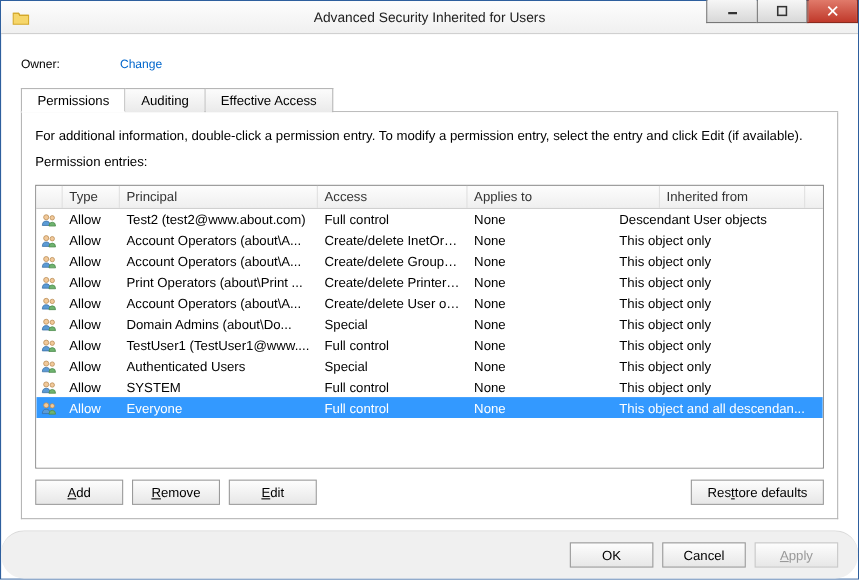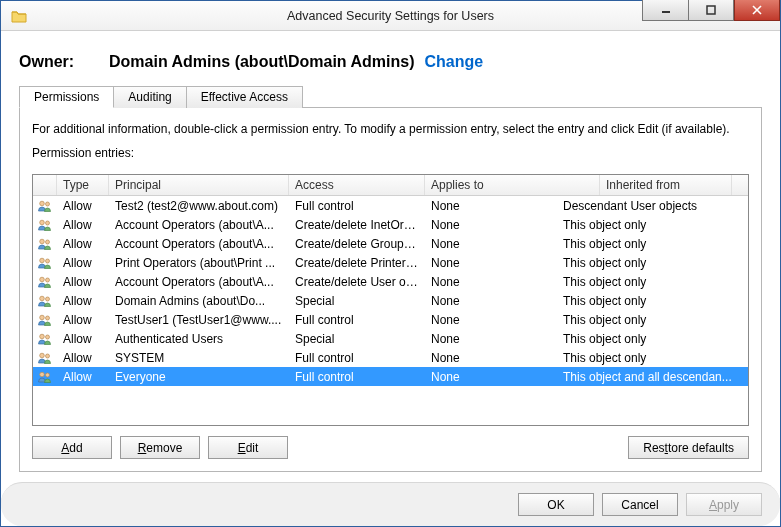--- a/index.html
+++ b/index.html
@@ -7,21 +7,21 @@
   .window { width: 781px; height: 527px; border: 1px solid #2e5f9e; background: #fff; display: flex; flex-direction: column; }
   .titlebar { height: 30px; background: linear-gradient(#fdfdfd,#f0f0f0); border-bottom: 1px solid #d0d0d0; display: flex; align-items: center; position: relative; }
   .titlebar .folder-icon { width: 16px; height: 14px; margin: 0 8px 0 10px; }
   .titlebar .title { position: absolute; left: 0; right: 0; text-align: center; font-size: 12.5px; color: #222; pointer-events: none; }
   .winbtns { margin-left: auto; display: flex; height: 100%; }
   .winbtn { width: 46px; height: 21px; border: 1px solid #777; border-top: none; display: flex; align-items: center; justify-content: center; margin-top: 0; position: relative; top:-1px; }
   .winbtn.min, .winbtn.max { background: linear-gradient(#f6f6f6,#d8d8d8); }
   .winbtn.min { border-right: none; }
   .winbtn.close { background: linear-gradient(#e07a6a,#c0392b); border-color:#8a2a1e; }
   .body { flex: 1; padding: 14px 18px 10px 18px; display: flex; flex-direction: column; }
-  .owner-row { display: flex; align-items: center; margin: 8px 0 14px 0; font-size: 16px; font-weight: bold; }
+  .owner-row { display: flex; align-items: center; margin: 8px 0 14px 0; font-size: 11px; }
   .owner-label { width: 90px; }
   .owner-val { color: #000; margin-right: 10px; }
   .link { color: #0066cc; cursor: pointer; }
   .tabs { display: flex; border-bottom: 1px solid #b6b6b6; }
   .tab { padding: 3px 14px; border: 1px solid #b6b6b6; border-bottom: none; background: linear-gradient(#fcfcfc,#eaeaea); margin-right: 0; position: relative; top: 1px; cursor:pointer; }
   .tab.active { background: #fff; border-bottom: 1px solid #fff; }
   .tab + .tab { border-left: none; }
   .content { border: 1px solid #b6b6b6; border-top: none; padding: 12px 12px 12px 12px; flex: 1; display: flex; flex-direction: column; background:#fff; }
   .instr { margin: 2px 0 10px 0; }
   .entries-label { margin-bottom: 14px; }
@@ -53,21 +53,21 @@
 </head>
 <body>
 
 <div class="window">
 
   <div class="titlebar">
     <svg class="folder-icon" viewBox="0 0 16 14">
         <path d="M1 3 h5 l1 2 h8 v8 h-14 z" fill="#f6d66a" stroke="#d4a82a"></path>
         <path d="M1 3 h5 l1 2 h8" fill="none" stroke="#d4a82a"></path>
       </svg>
-    <div class="title">Advanced Security Settings for Users</div>
+    <div class="title">Advanced Security Inherited for Users</div>
     <div class="winbtns">
       <div class="winbtn min">
           <svg width="10" height="10">
             <line x1="1" y1="7" x2="9" y2="7" stroke="#333" stroke-width="2"></line>
           </svg>
         </div>
       <div class="winbtn max">
           <svg width="10" height="10">
             <rect x="1" y="1" width="8" height="8" fill="none" stroke="#333" stroke-width="1.5"></rect>
           </svg>
@@ -78,21 +78,20 @@
             <line x1="9" y1="1" x2="1" y2="9" stroke="#fff" stroke-width="1.6"></line>
           </svg>
         </div>
     </div>
   </div>
 
   <div class="body">
 
     <div class="owner-row">
       <span class="owner-label">Owner:</span>
-      <span class="owner-val">Domain Admins (about\Domain Admins)</span>
       <span class="link">Change</span>
     </div>
 
     <div class="tabs">
       <div class="tab active">Permissions</div>
       <div class="tab">Auditing</div>
       <div class="tab">Effective Access</div>
     </div>
 
     <div class="content">

